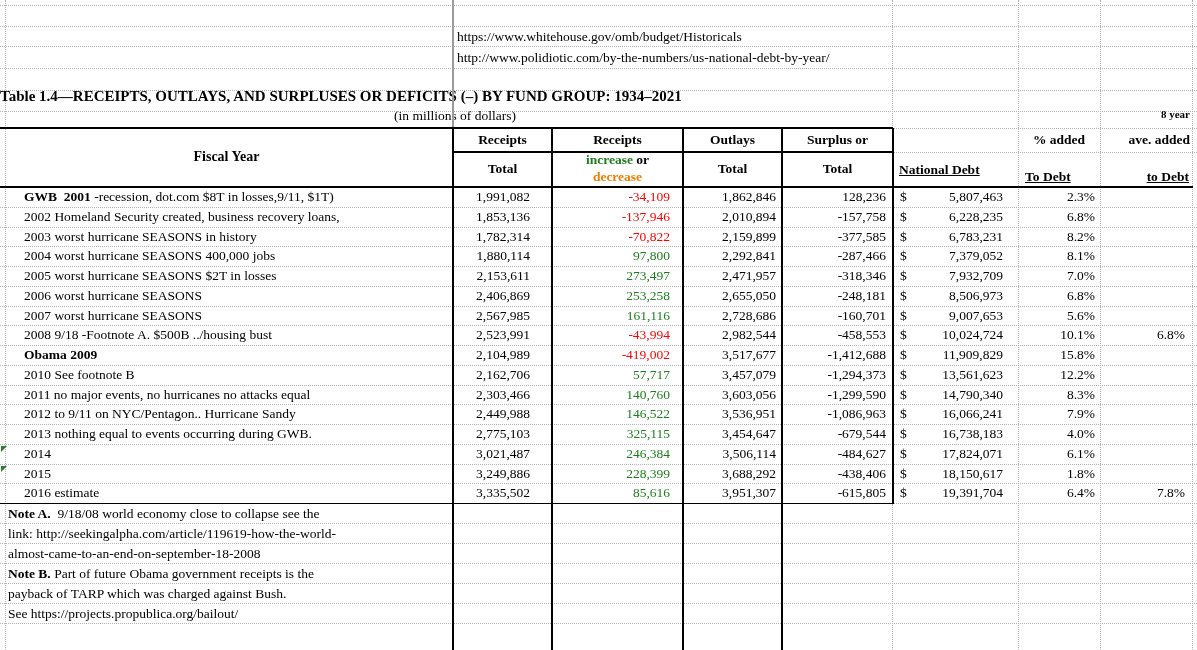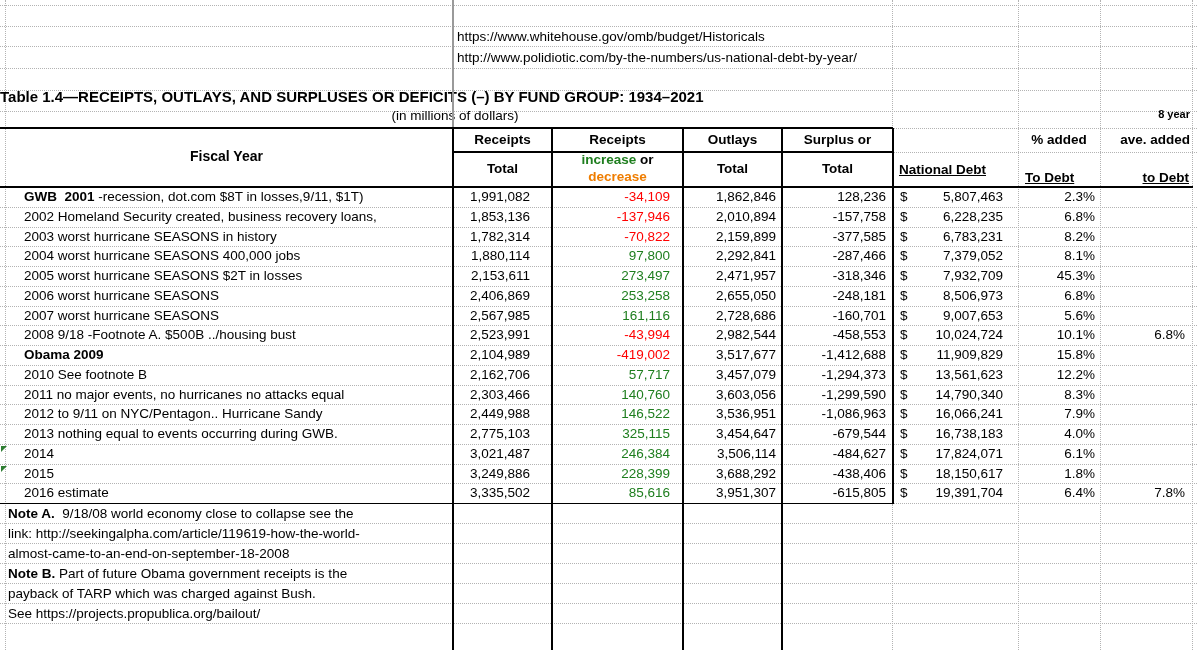--- a/index.html
+++ b/index.html
@@ -1,18 +1,18 @@
 <!DOCTYPE html>
 <html><head>
 <meta charset="utf-8">
 <style>
   html,body{margin:0;padding:0;background:#fff;}
   #sheet{
     position:relative;width:1197px;height:650px;overflow:hidden;background:#fff;
-    font-family:Liberation Sans, sans-serif;color:#000;
+    font-family:Liberation Serif, serif;color:#000;
   }
   
   .hdot{position:absolute;height:0;border-top:1px dotted #b3b3b3;z-index:1;}
   .vdot{position:absolute;width:0;border-left:1px dotted #b3b3b3;z-index:1;}
   .hline{position:absolute;background:#000;z-index:6;}
   .vline{position:absolute;background:#000;z-index:6;}
   .vline.gray{background:#9a9a9a;}
   
   .abs{position:absolute;z-index:4;}
   .link{font-size:13.5px;line-height:20px;color:#000;text-decoration:none;}
@@ -159,21 +159,21 @@
       <div class="c col-a num"></div>
     </div>
 
     <div class="trow">
       <div class="c col-fy"><span class="fy-bold"></span><span class="fy-rest">2005 worst hurricane SEASONS $2T in losses</span></div>
       <div class="c col-r num">2,153,611</div>
       <div class="c col-ch num chg-pos">273,497</div>
       <div class="c col-o num">2,471,957</div>
       <div class="c col-s num">-318,346</div>
       <div class="c col-d"><span class="dollar">$</span><span class="debt-num">7,932,709</span></div>
-      <div class="c col-p num">45.3%</div>
+      <div class="c col-p num">7.0%</div>
       <div class="c col-a num"></div>
     </div>
 
     <div class="trow">
       <div class="c col-fy"><span class="fy-bold"></span><span class="fy-rest">2006 worst hurricane SEASONS</span></div>
       <div class="c col-r num">2,406,869</div>
       <div class="c col-ch num chg-pos">253,258</div>
       <div class="c col-o num">2,655,050</div>
       <div class="c col-s num">-248,181</div>
       <div class="c col-d"><span class="dollar">$</span><span class="debt-num">8,506,973</span></div>

